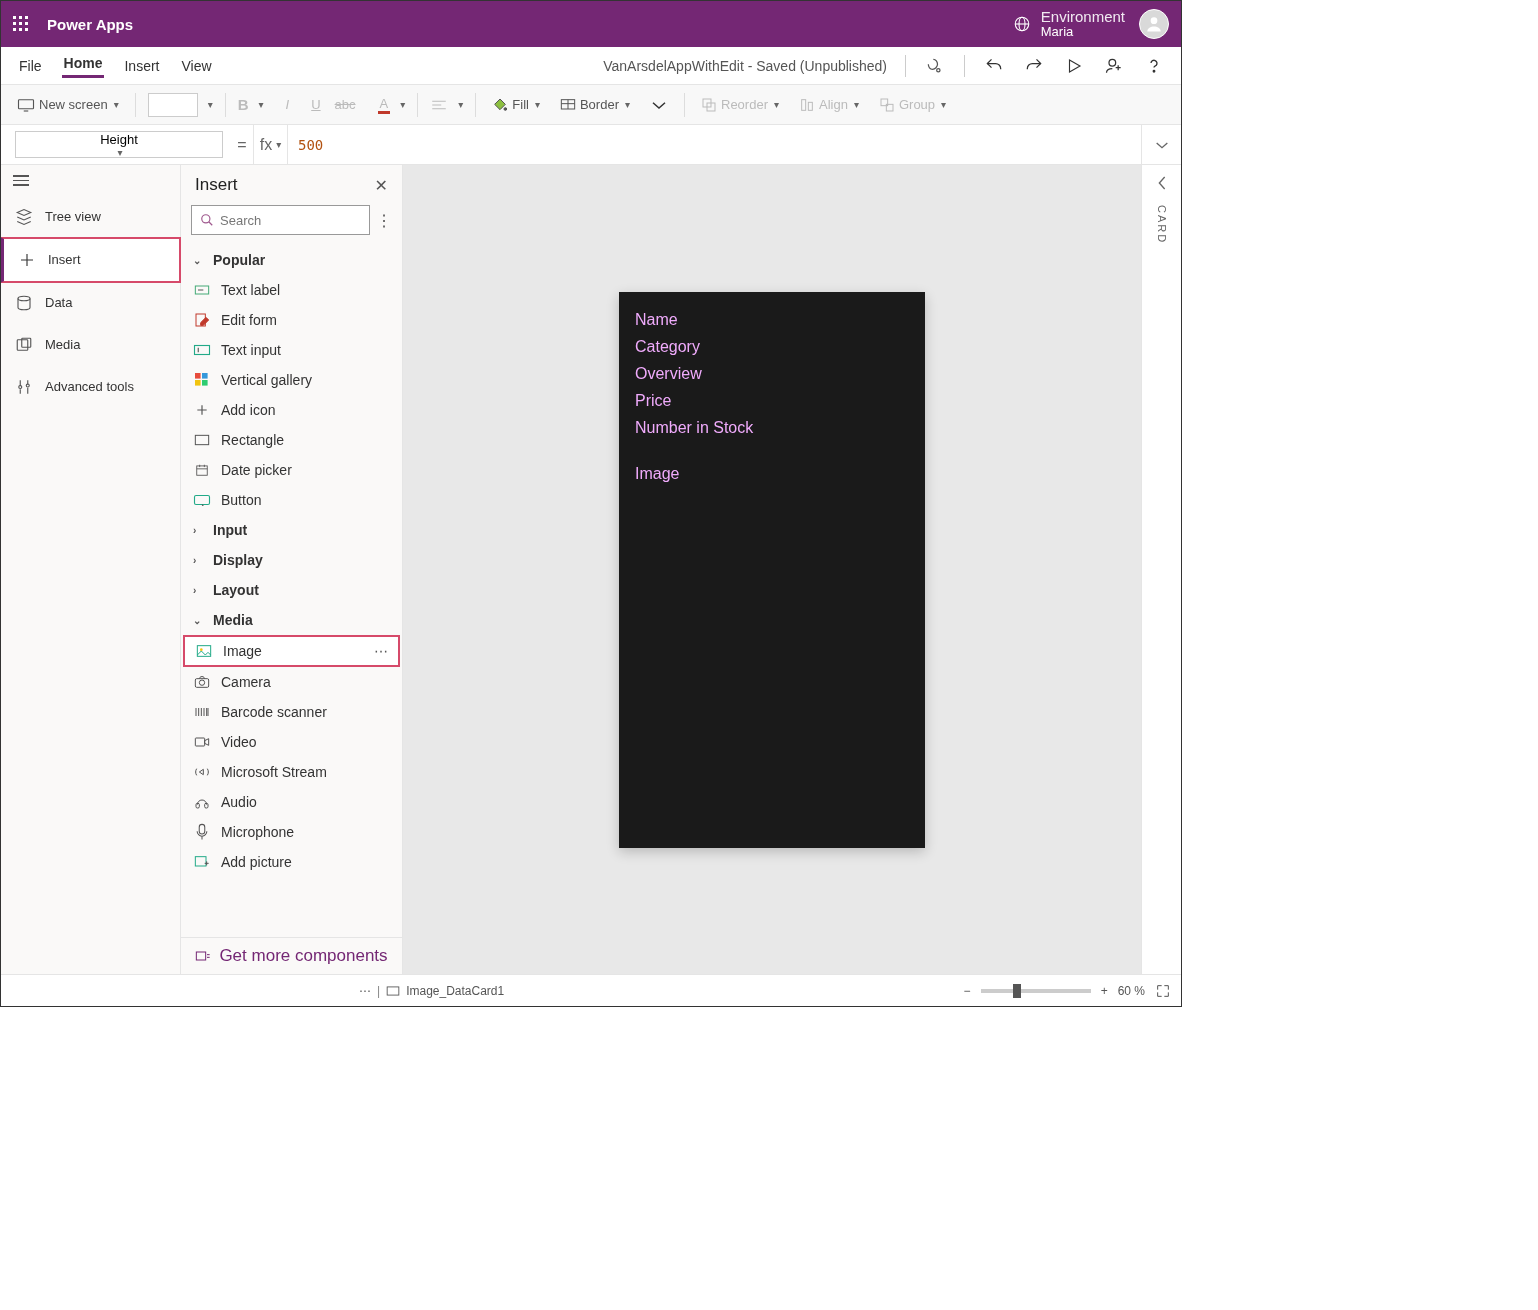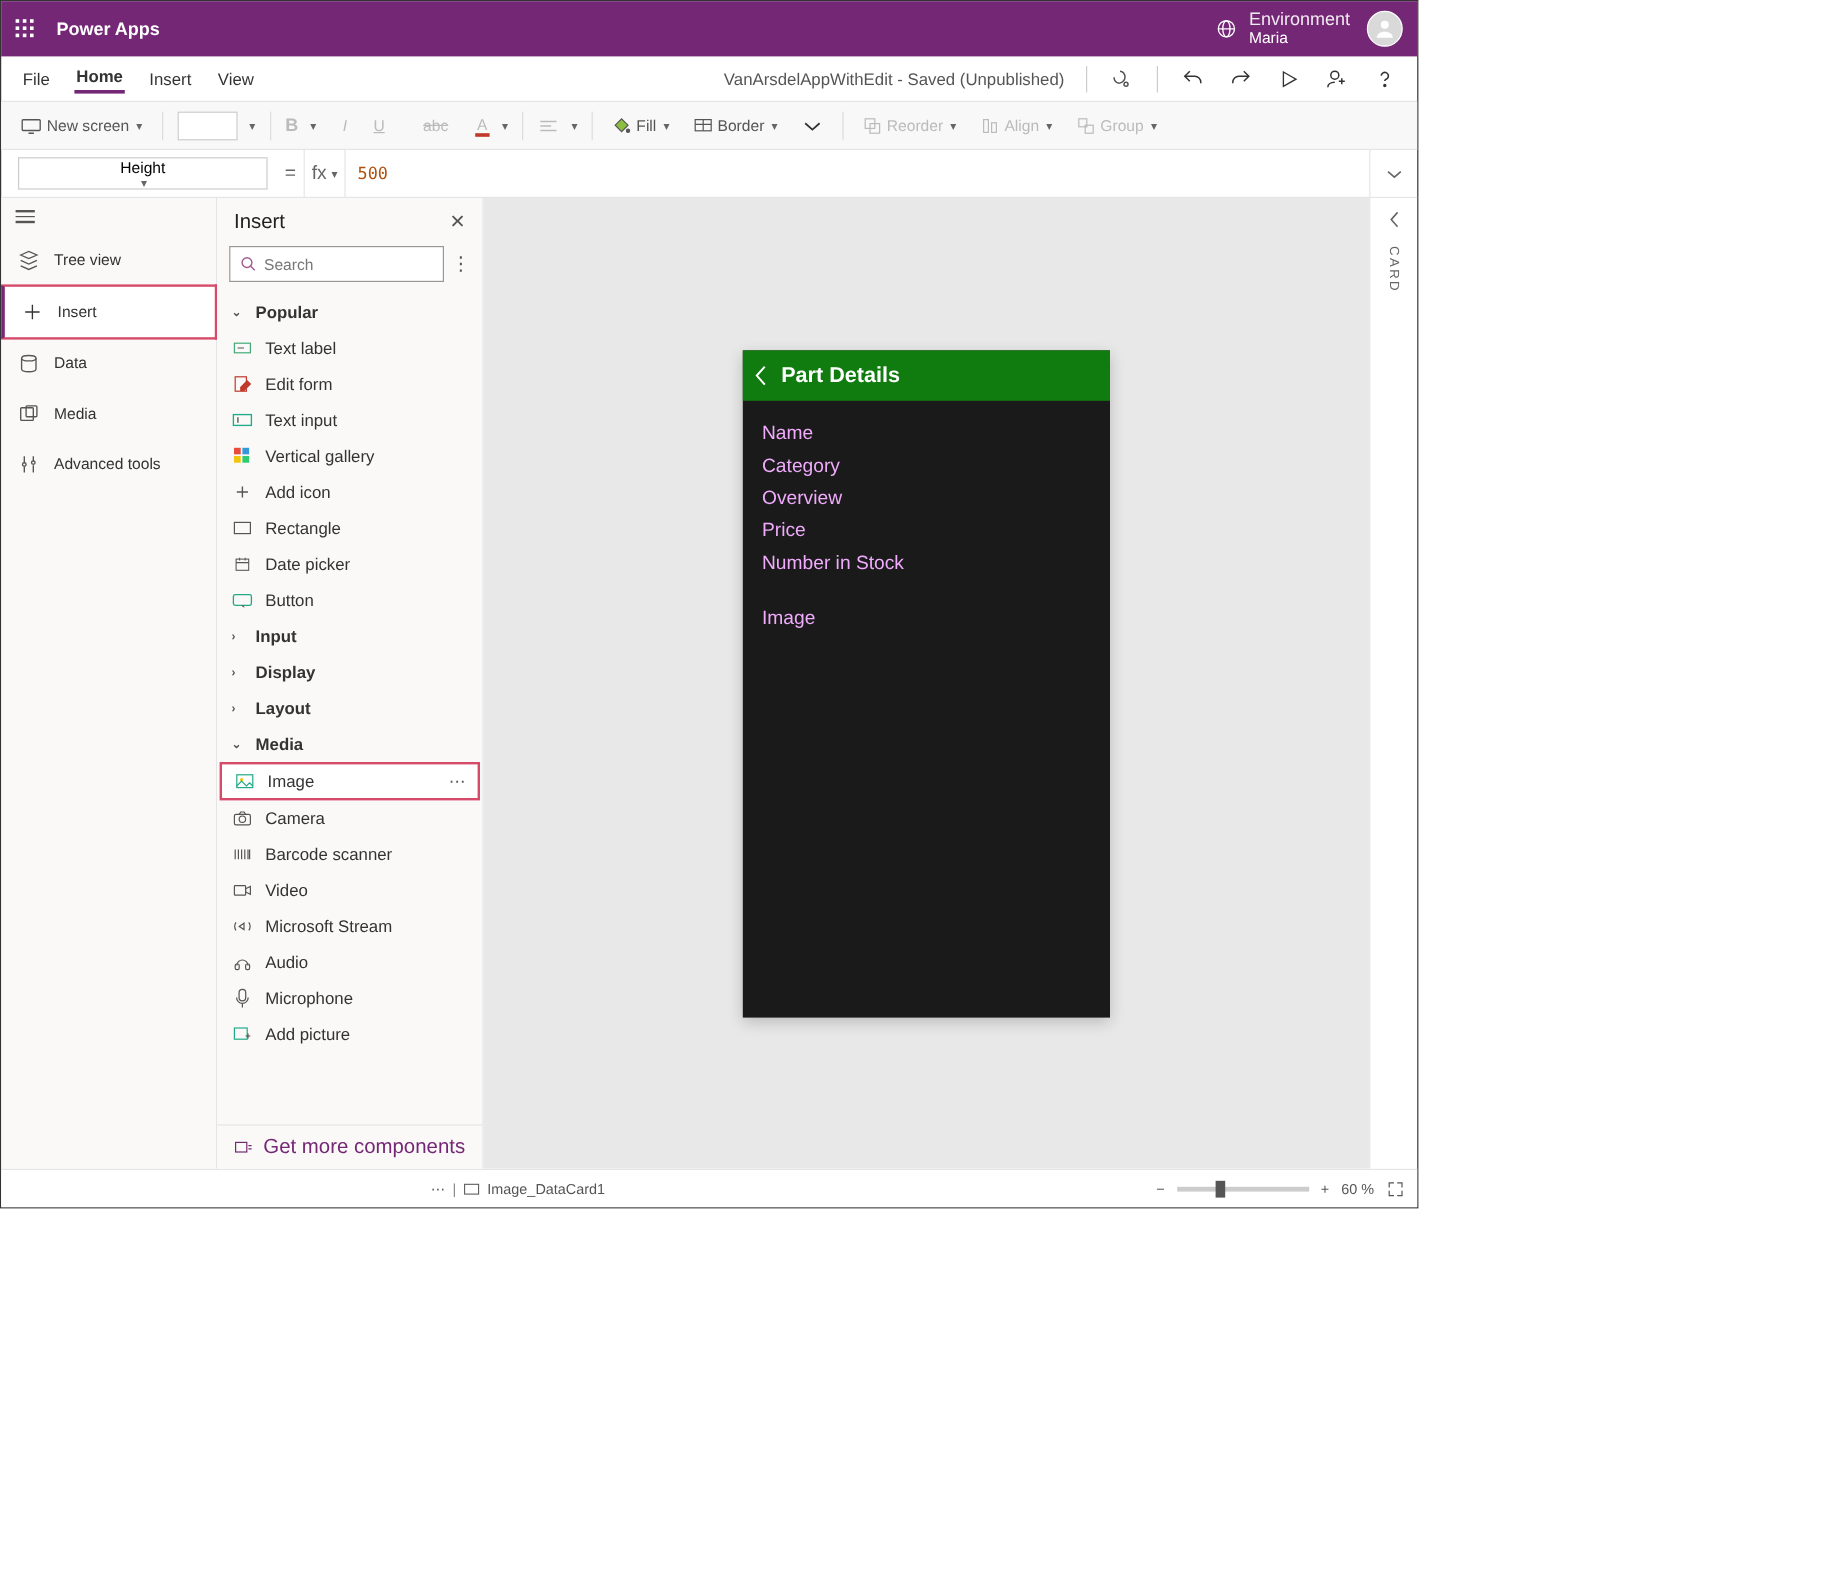--- a/index.html
+++ b/index.html
@@ -181,21 +181,21 @@
     <div class="group disabled">
       <div class="font-box"></div>
       <span class="chev">▾</span>
     </div>
     <div class="sep"></div>
     <div class="group disabled">
       <span style="font-weight:700;font-size:15px">B</span>
         <span class="chev">▾</span>
       <span style="font-style:italic;margin-left:14px">I</span>
       <span style="text-decoration:underline;margin-left:14px">U</span>
-      <span style="text-decoration:line-through;margin-left:24px">abc</span>
+      <span style="text-decoration:line-through;margin-left:6px">abc</span>
       <span style="margin-left:14px;border-bottom:3px solid #c0392b;padding:0 2px">A</span>
         <span class="chev">▾</span>
     </div>
     <div class="sep"></div>
     <div class="group disabled">
       <svg width="18" height="14" viewBox="0 0 24 18" stroke="#bbb" stroke-width="1.5">
           <path d="M3 4h18M3 9h12M3 14h18"></path>
         </svg>
         <span class="chev">▾</span>
     </div>
@@ -502,26 +502,20 @@
         <svg width="16" height="14" viewBox="0 0 24 20" fill="none" stroke="#742774" stroke-width="1.5">
             <rect x="2" y="4" width="14" height="12"></rect>
             <path d="M18 8h4M18 12h4"></path>
           </svg>
         <span>Get more components</span>
       </div>
     </div>
 
     <div class="canvas-area">
       <div class="phone-frame">
-        <div class="phone-header">
-          <svg width="14" height="20" viewBox="0 0 14 24" fill="none" stroke="#fff" stroke-width="2">
-              <path d="M11 3L3 12l8 9"></path>
-            </svg>
-          <span>Part Details</span>
-        </div>
         <div class="phone-body">
           <div class="phone-label">Name</div>
           <div class="phone-label">Category</div>
           <div class="phone-label">Overview</div>
           <div class="phone-label">Price</div>
           <div class="phone-label">Number in Stock</div>
           <div class="phone-label" style="margin-top:28px">Image</div>
         </div>
       </div>
     </div>

